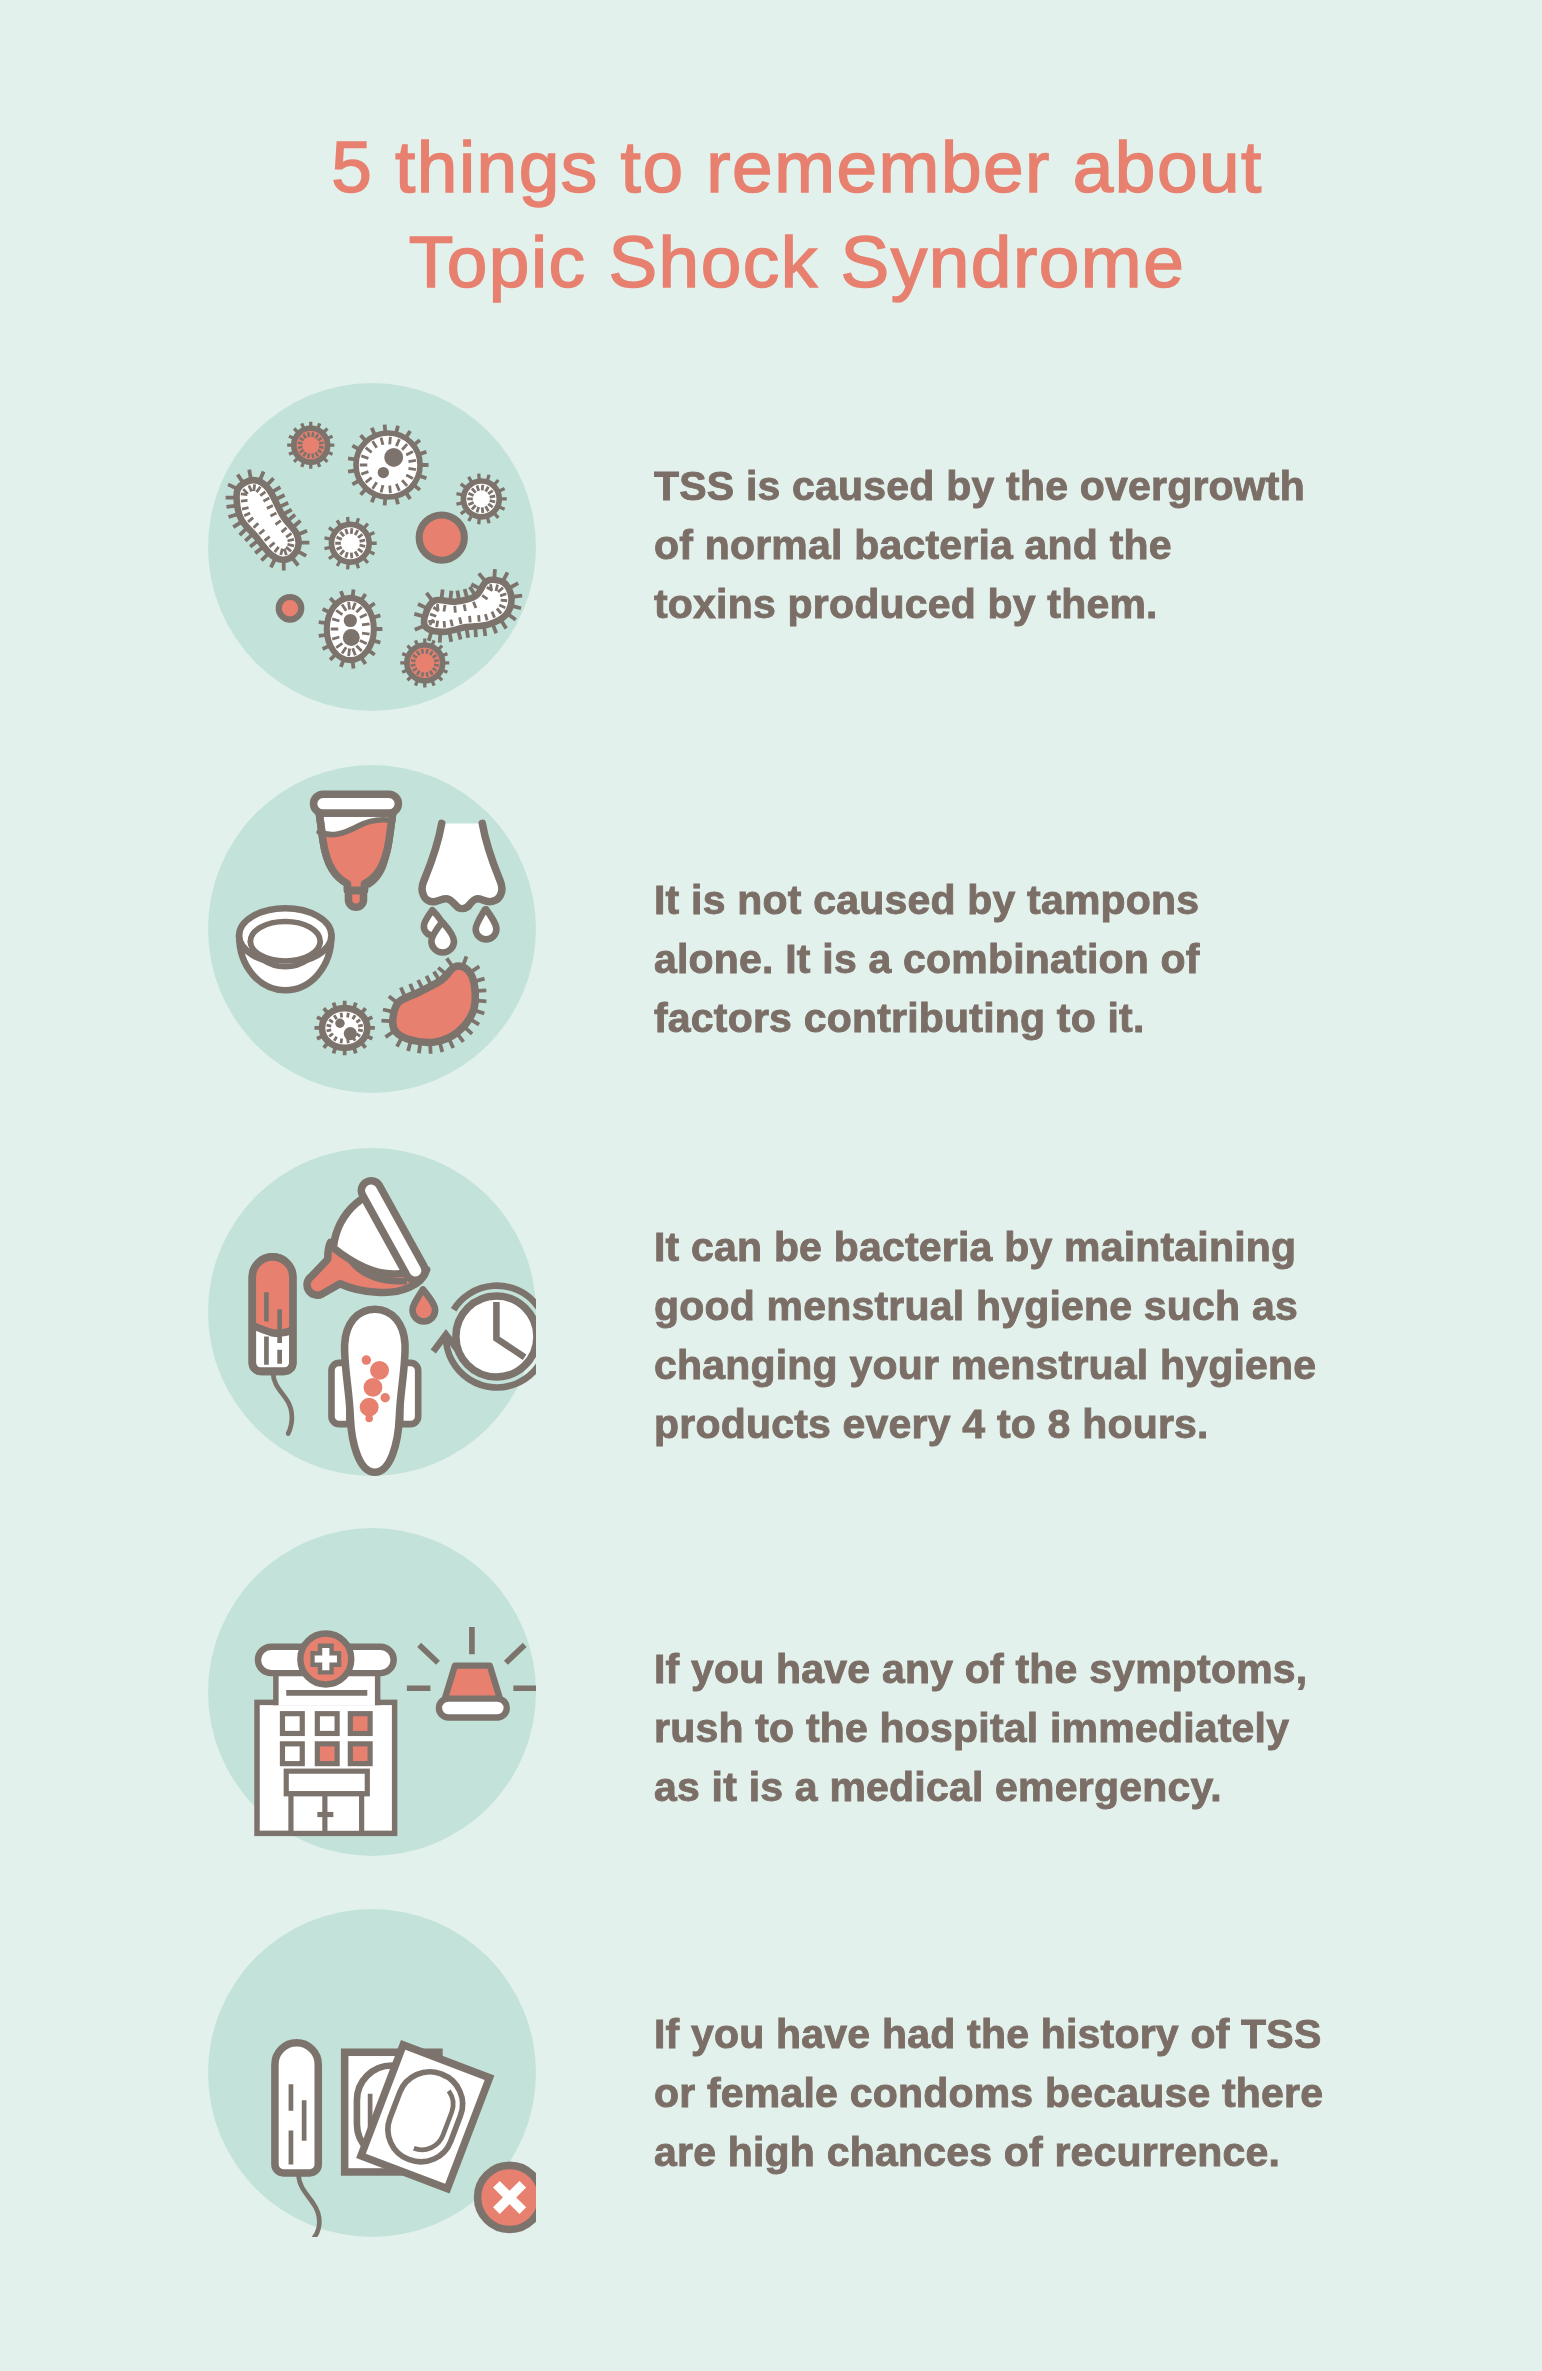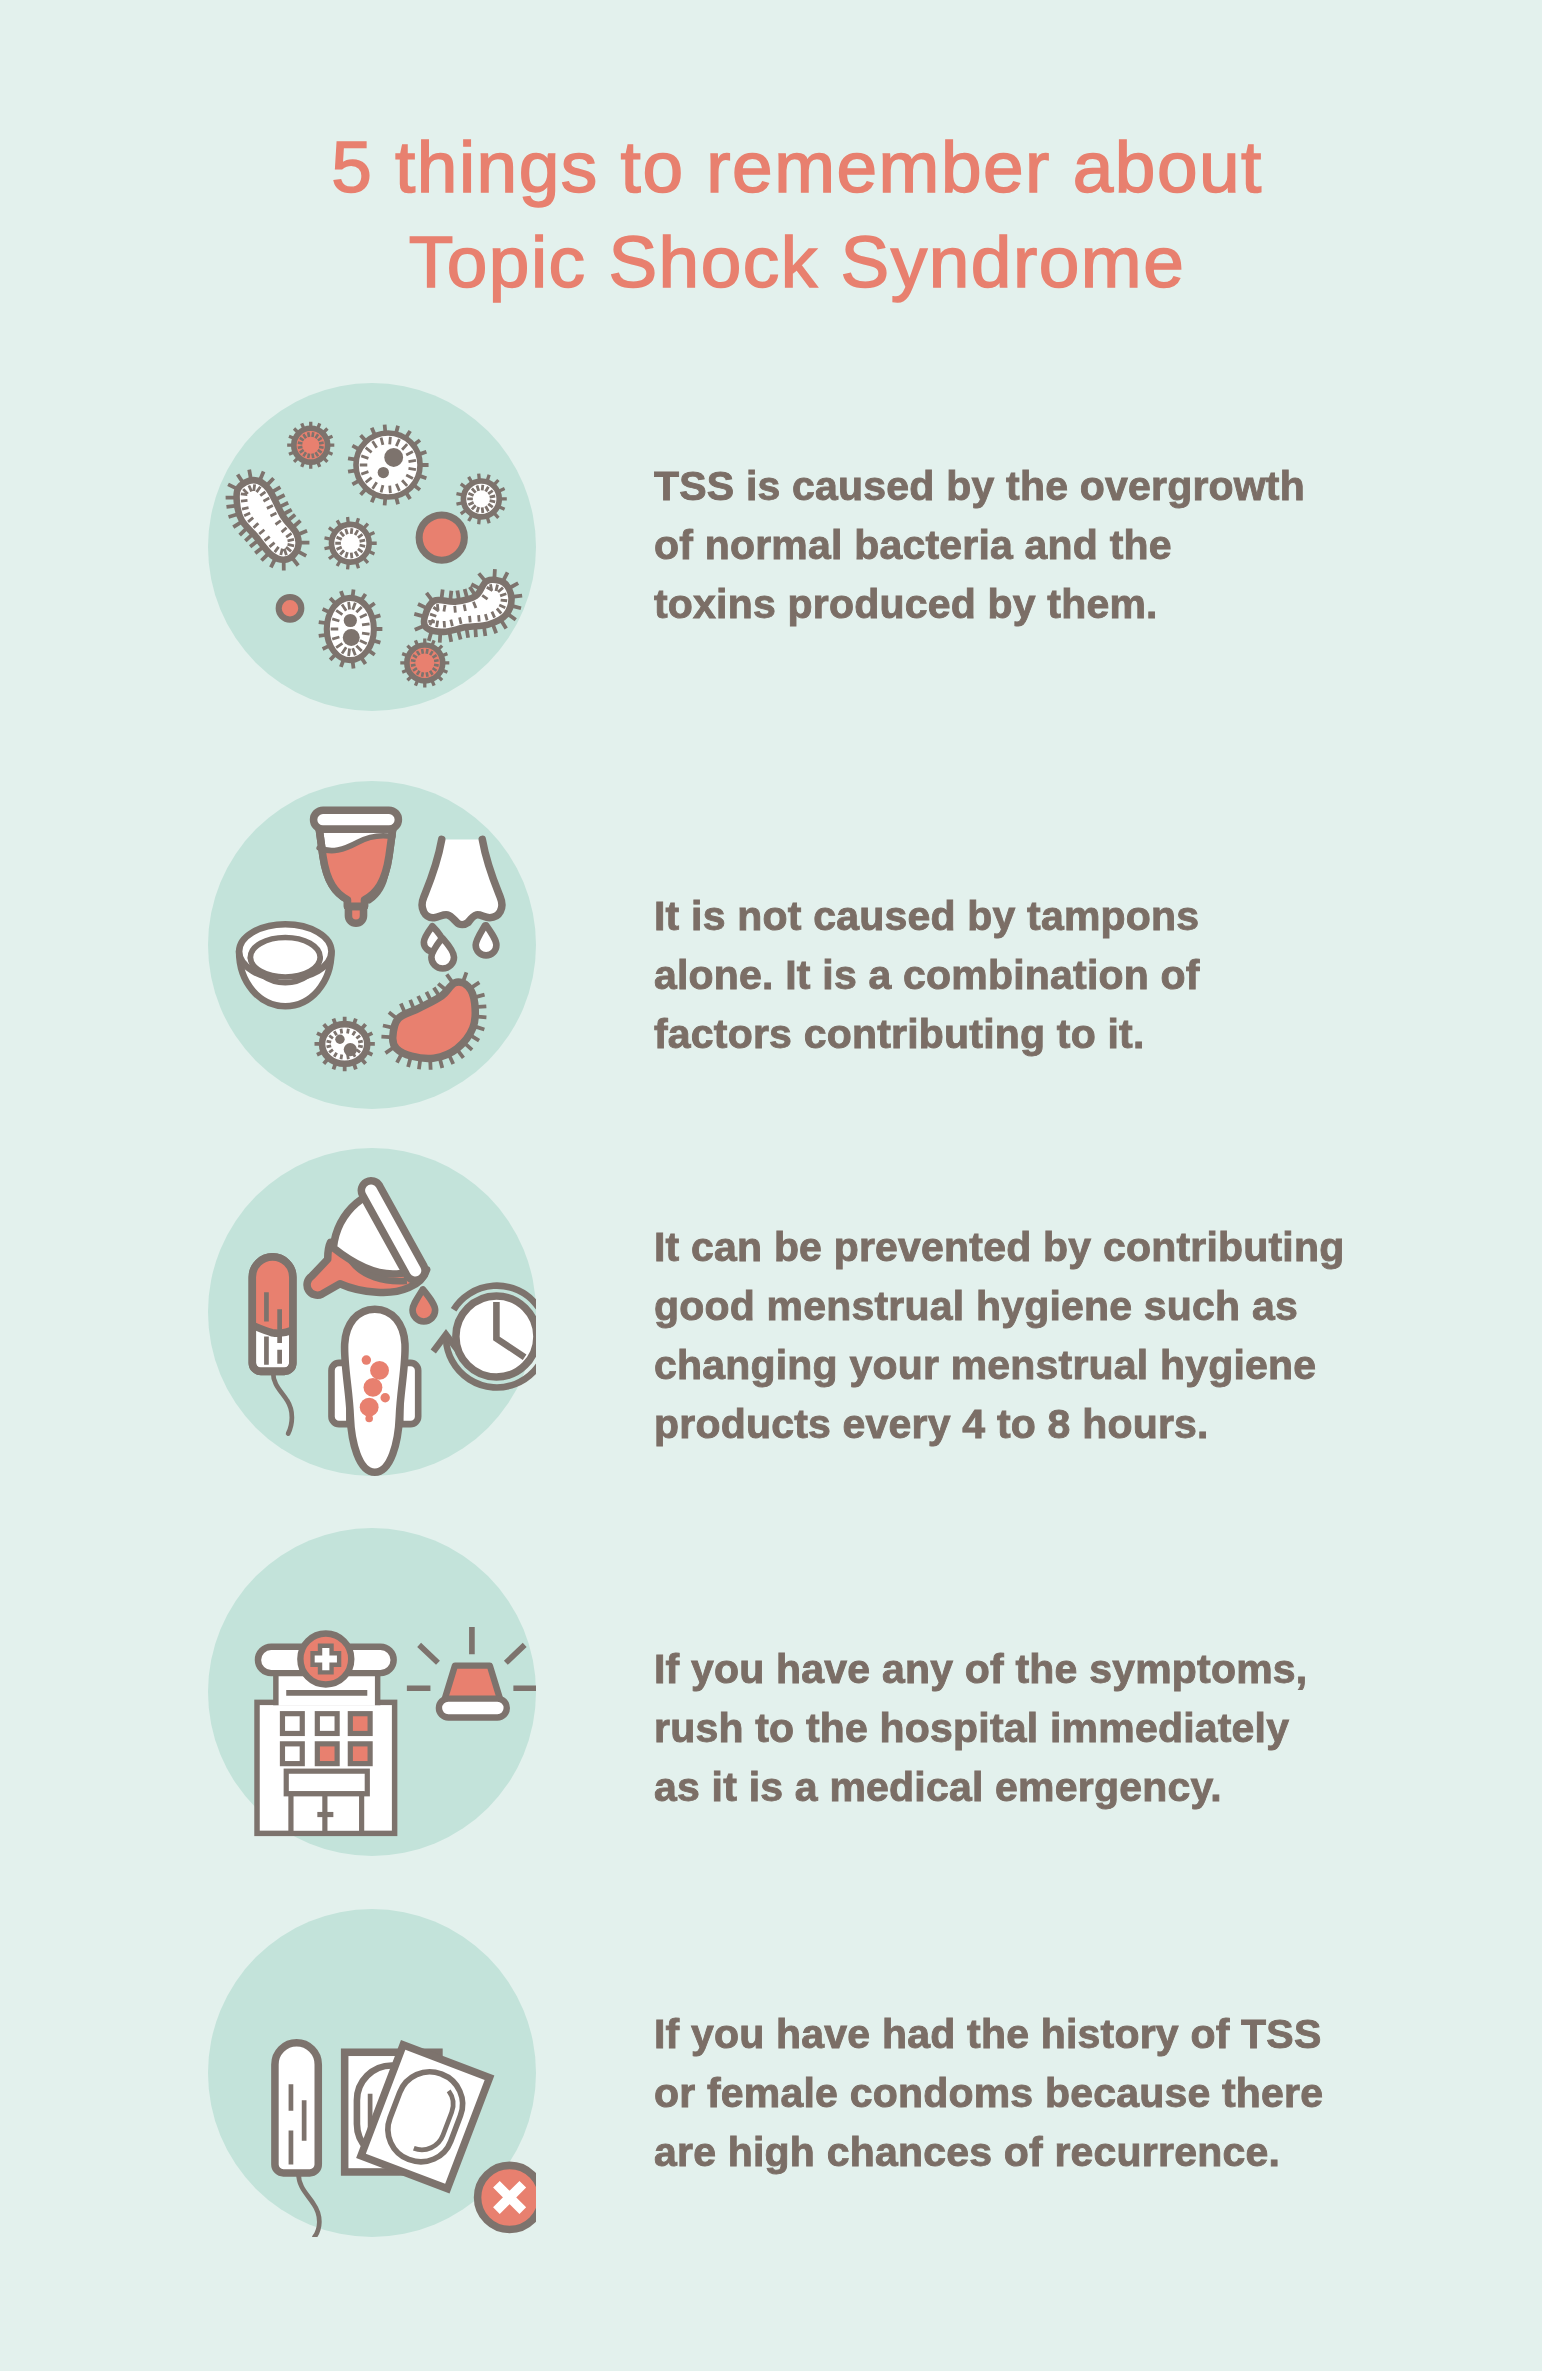--- a/index.html
+++ b/index.html
@@ -61,21 +61,21 @@
           <ellipse cx="230.0" cy="297.0" rx="19.0" ry="19.0" fill="#e8806f" stroke="#7d736d" stroke-width="6"></ellipse>
           <path d="M244.7 299.9L239.8 299.0M242.5 305.3L238.3 302.6M238.3 309.5L235.6 305.3M232.9 311.7L232.0 306.8M227.1 311.7L228.0 306.8M221.7 309.5L224.4 305.3M217.5 305.3L221.7 302.6M215.3 299.9L220.2 299.0M215.3 294.1L220.2 295.0M217.5 288.7L221.7 291.4M221.7 284.5L224.4 288.7M227.1 282.3L228.0 287.2M232.9 282.3L232.0 287.2M238.3 284.5L235.6 288.7M242.5 288.7L238.3 291.4M244.7 294.1L239.8 295.0" stroke="#7d736d" stroke-width="2.8" fill="none"></path>
         </svg>
       </div>
     <div class="txt" style="left:654px;top:74px">
         <span class="tline">TSS is caused by the overgrowth</span>
         <span class="tline">of normal bacteria and the</span>
         <span class="tline">toxins produced by them.</span>
       </div>
   </div>
-  <div class="row" style="top:781px">
+  <div class="row" style="top:765px">
     <div class="icon" style="left:208px">
         <svg class="iconsvg" viewBox="0 0 348 348" width="328" height="328">
           <circle cx="174" cy="174" r="174" fill="#c3e3da"></circle>
           <path d="M149 115 L149 143 a8 8 0 0 0 16 0 L165 115 Z" fill="#e8806f" stroke="#7d736d" stroke-width="8" stroke-linejoin="round"></path>
           <clipPath id="cupclip">
             <path d="M118 51 L122 80 C126 107 135 119 148 126 L148 133 L166 133 L166 126 C179 119 188 107 192 80 L196 51 Z"></path>
           </clipPath>
           <path d="M118 51 L122 80 C126 107 135 119 148 126 L148 133 L166 133 L166 126 C179 119 188 107 192 80 L196 51 Z" fill="#ffffff" stroke="#7d736d" stroke-width="8" stroke-linejoin="round"></path>
           <g clip-path="url(#cupclip)">
             <path d="M110 72 C128 76 143 72 159 64 C172 57 186 57 200 60 L200 160 L110 160 Z" fill="#e8806f"></path>
@@ -144,21 +144,21 @@
           <circle cx="188" cy="265" r="5" fill="#e8806f"></circle>
           <circle cx="171" cy="275" r="10" fill="#e8806f"></circle>
           <circle cx="171" cy="287" r="4" fill="#e8806f"></circle>
           <path d="M260.6 171.5 A54 54 0 1 1 252.5 203" fill="none" stroke="#7d736d" stroke-width="7" stroke-linecap="butt"></path>
           <path d="M239 216 L252.5 198 L266 216" fill="none" stroke="#7d736d" stroke-width="7" stroke-linejoin="miter" stroke-linecap="butt"></path>
           <circle cx="306" cy="200" r="43" fill="#ffffff" stroke="#7d736d" stroke-width="8"></circle>
           <path d="M306 167 L306 202 L333 220" fill="none" stroke="#7d736d" stroke-width="7" stroke-linecap="square"></path>
         </svg>
       </div>
     <div class="txt" style="left:654px;top:70px">
-        <span class="tline">It can be prevented by contributing</span>
+        <span class="tline">It can be bacteria by maintaining</span>
         <span class="tline">good menstrual hygiene such as</span>
         <span class="tline">changing your menstrual hygiene</span>
         <span class="tline">products every 4 to 8 hours.</span>
       </div>
   </div>
   <div class="row" style="top:1528px">
     <div class="icon" style="left:208px">
         <svg class="iconsvg" viewBox="0 0 348 348" width="328" height="328">
           <circle cx="174" cy="174" r="174" fill="#c3e3da"></circle>
           <rect x="52" y="185" width="146" height="139" fill="#ffffff" stroke="#7d736d" stroke-width="5.8"></rect>

